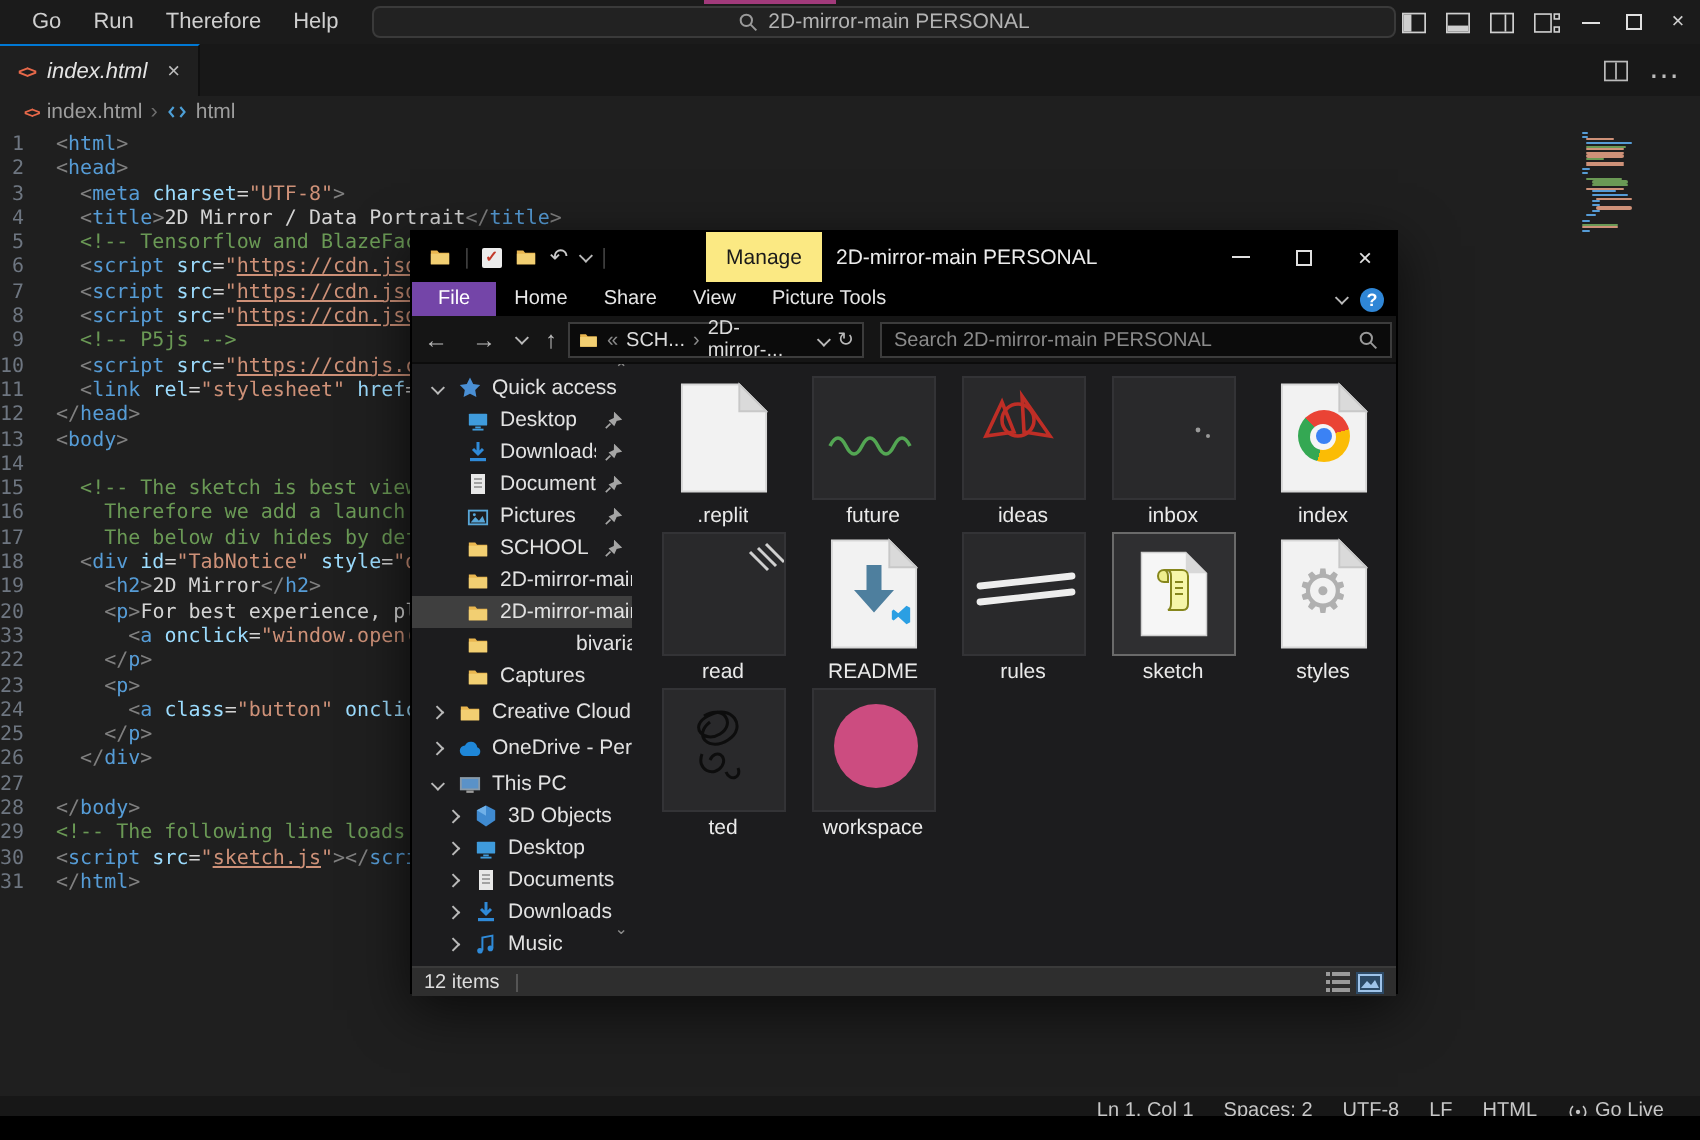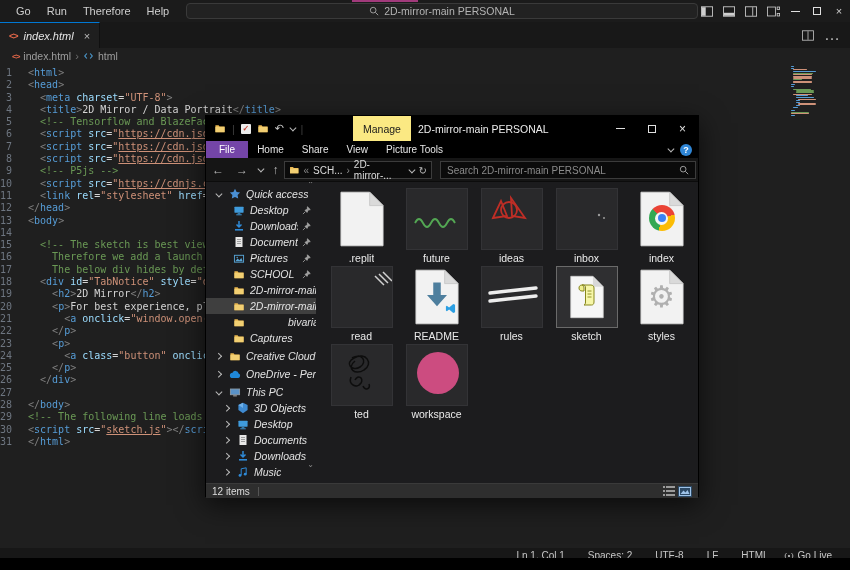--- a/index.html
+++ b/index.html
@@ -100,21 +100,21 @@
              font-size:10px;color:#8a8a8a;}
   .searchbar .mag{margin-left:auto;}
 
   .ex-body{display:flex;height:301px;}
   .ex-sidebar{position:relative;width:110px;padding-top:4px;overflow:hidden;flex:none;}
   .sb-row{display:flex;align-items:center;height:16px;font-size:10.5px;color:#e2e2e2;gap:4px;}
   .sb-row.gap{margin-top:2px;}
   .sb-row.selected{background:#3f3f3f;}
   .sb-chev{width:12px;display:flex;justify-content:center;flex:none;}
   .sb-icon{width:14px;display:flex;justify-content:center;flex:none;}
-  .sb-label{white-space:nowrap;overflow:hidden;font-style:italic;}
+  .sb-label{white-space:nowrap;overflow:hidden;}
   .sb-pin{margin-left:auto;margin-right:5px;flex:none;display:flex;}
   .sb-scroll{position:absolute;right:2px;font-size:8px;color:#8a8a8a;}
 
   .ex-files{position:relative;flex:1;padding:6px 0 0 8px;}
   .file-grid{display:grid;grid-template-columns:repeat(5,75px);grid-auto-rows:78px;}
   .fcell{display:flex;flex-direction:column;align-items:center;}
   .tile{width:62px;height:62px;position:relative;display:flex;align-items:center;justify-content:center;flex:none;}
   .tile.dark{background:#29292b;border:1px solid #333336;}
   .tile.sel{background:#2f2f31;border:1px solid #6a6a6a;}
   .fname{margin-top:2px;font-size:10.5px;color:#eaeaea;max-width:74px;white-space:nowrap;
@@ -228,21 +228,21 @@
       <div class="code-line"><span class="ln">11</span><span><span class="seg-x">  </span><span class="seg-p">&lt;</span><span class="seg-t">link</span><span class="seg-a"> rel</span><span class="seg-x">=</span><span class="seg-s">"stylesheet"</span><span class="seg-a"> href</span><span class="seg-x">=</span><span class="seg-s">"</span><span class="seg-u">st</span></span></div>
       <div class="code-line"><span class="ln">12</span><span><span class="seg-p">&lt;/</span><span class="seg-t">head</span><span class="seg-p">&gt;</span></span></div>
       <div class="code-line"><span class="ln">13</span><span><span class="seg-p">&lt;</span><span class="seg-t">body</span><span class="seg-p">&gt;</span></span></div>
       <div class="code-line"><span class="ln">14</span><span></span></div>
       <div class="code-line"><span class="ln">15</span><span><span class="seg-x">  </span><span class="seg-c">&lt;!-- The sketch is best viewed</span></span></div>
       <div class="code-line"><span class="ln">16</span><span><span class="seg-x">    </span><span class="seg-c">Therefore we add a launch butt</span></span></div>
       <div class="code-line"><span class="ln">17</span><span><span class="seg-x">    </span><span class="seg-c">The below div hides by default</span></span></div>
       <div class="code-line"><span class="ln">18</span><span><span class="seg-x">  </span><span class="seg-p">&lt;</span><span class="seg-t">div</span><span class="seg-a"> id</span><span class="seg-x">=</span><span class="seg-s">"TabNotice"</span><span class="seg-a"> style</span><span class="seg-x">=</span><span class="seg-s">"disp</span></span></div>
       <div class="code-line"><span class="ln">19</span><span><span class="seg-x">    </span><span class="seg-p">&lt;</span><span class="seg-t">h2</span><span class="seg-p">&gt;</span><span class="seg-x">2D Mirror</span><span class="seg-p">&lt;/</span><span class="seg-t">h2</span><span class="seg-p">&gt;</span></span></div>
       <div class="code-line"><span class="ln">20</span><span><span class="seg-x">    </span><span class="seg-p">&lt;</span><span class="seg-t">p</span><span class="seg-p">&gt;</span><span class="seg-x">For best experience, pleas</span></span></div>
-      <div class="code-line"><span class="ln">21</span><span><span class="seg-x">      </span><span class="seg-p">&lt;</span><span class="seg-t">a</span><span class="seg-a"> onclick</span><span class="seg-x">=</span><span class="seg-s">"window.open(wi</span></span></div>
+      <div class="code-line"><span class="ln">33</span><span><span class="seg-x">      </span><span class="seg-p">&lt;</span><span class="seg-t">a</span><span class="seg-a"> onclick</span><span class="seg-x">=</span><span class="seg-s">"window.open(wi</span></span></div>
       <div class="code-line"><span class="ln">22</span><span><span class="seg-x">    </span><span class="seg-p">&lt;/</span><span class="seg-t">p</span><span class="seg-p">&gt;</span></span></div>
       <div class="code-line"><span class="ln">23</span><span><span class="seg-x">    </span><span class="seg-p">&lt;</span><span class="seg-t">p</span><span class="seg-p">&gt;</span></span></div>
       <div class="code-line"><span class="ln">24</span><span><span class="seg-x">      </span><span class="seg-p">&lt;</span><span class="seg-t">a</span><span class="seg-a"> class</span><span class="seg-x">=</span><span class="seg-s">"button"</span><span class="seg-a"> onclick</span><span class="seg-x">=</span><span class="seg-s">"</span></span></div>
       <div class="code-line"><span class="ln">25</span><span><span class="seg-x">    </span><span class="seg-p">&lt;/</span><span class="seg-t">p</span><span class="seg-p">&gt;</span></span></div>
       <div class="code-line"><span class="ln">26</span><span><span class="seg-x">  </span><span class="seg-p">&lt;/</span><span class="seg-t">div</span><span class="seg-p">&gt;</span></span></div>
       <div class="code-line"><span class="ln">27</span><span></span></div>
       <div class="code-line"><span class="ln">28</span><span><span class="seg-p">&lt;/</span><span class="seg-t">body</span><span class="seg-p">&gt;</span></span></div>
       <div class="code-line"><span class="ln">29</span><span><span class="seg-c">&lt;!-- The following line loads sk</span></span></div>
       <div class="code-line"><span class="ln">30</span><span><span class="seg-p">&lt;</span><span class="seg-t">script</span><span class="seg-a"> src</span><span class="seg-x">=</span><span class="seg-s">"</span><span class="seg-u">sketch.js</span><span class="seg-s">"</span><span class="seg-p">&gt;&lt;/</span><span class="seg-t">script</span><span class="seg-p">&gt;</span></span></div>
       <div class="code-line"><span class="ln">31</span><span><span class="seg-p">&lt;/</span><span class="seg-t">html</span><span class="seg-p">&gt;</span></span></div>
@@ -730,21 +730,21 @@
         <svg width="14" height="11" viewBox="0 0 14 11">
             <rect x="0" y="0" width="14" height="11" fill="#2d4a66"></rect>
             <rect x="1.5" y="1.5" width="11" height="8" fill="none" stroke="#9fc3e8"></rect>
             <path d="M2.5 8l3-3.5 2 2 2-2.5 2 4z" fill="#9fc3e8"></path>
           </svg>
       </div>
     </div>
   </div>
 
   <div class="vs-statusbar">
-    <span id="statusItems" style="display:flex;gap:23px;">
+    <span id="statusItems" style="display:flex;gap:15px;">
         <span>Ln 1, Col 1</span>
         <span>Spaces: 2</span>
         <span>UTF-8</span>
         <span>LF</span>
         <span>HTML</span>
       </span>
     <span class="golive">
       <svg width="10" height="10" viewBox="0 0 12 12">
           <path d="M3 9.5a4.6 4.6 0 010-7M9 2.5a4.6 4.6 0 010 7" stroke="#c7c7c7" fill="none" stroke-width="1"></path>
           <circle cx="6" cy="6" r="1.3" fill="#c7c7c7"></circle>

